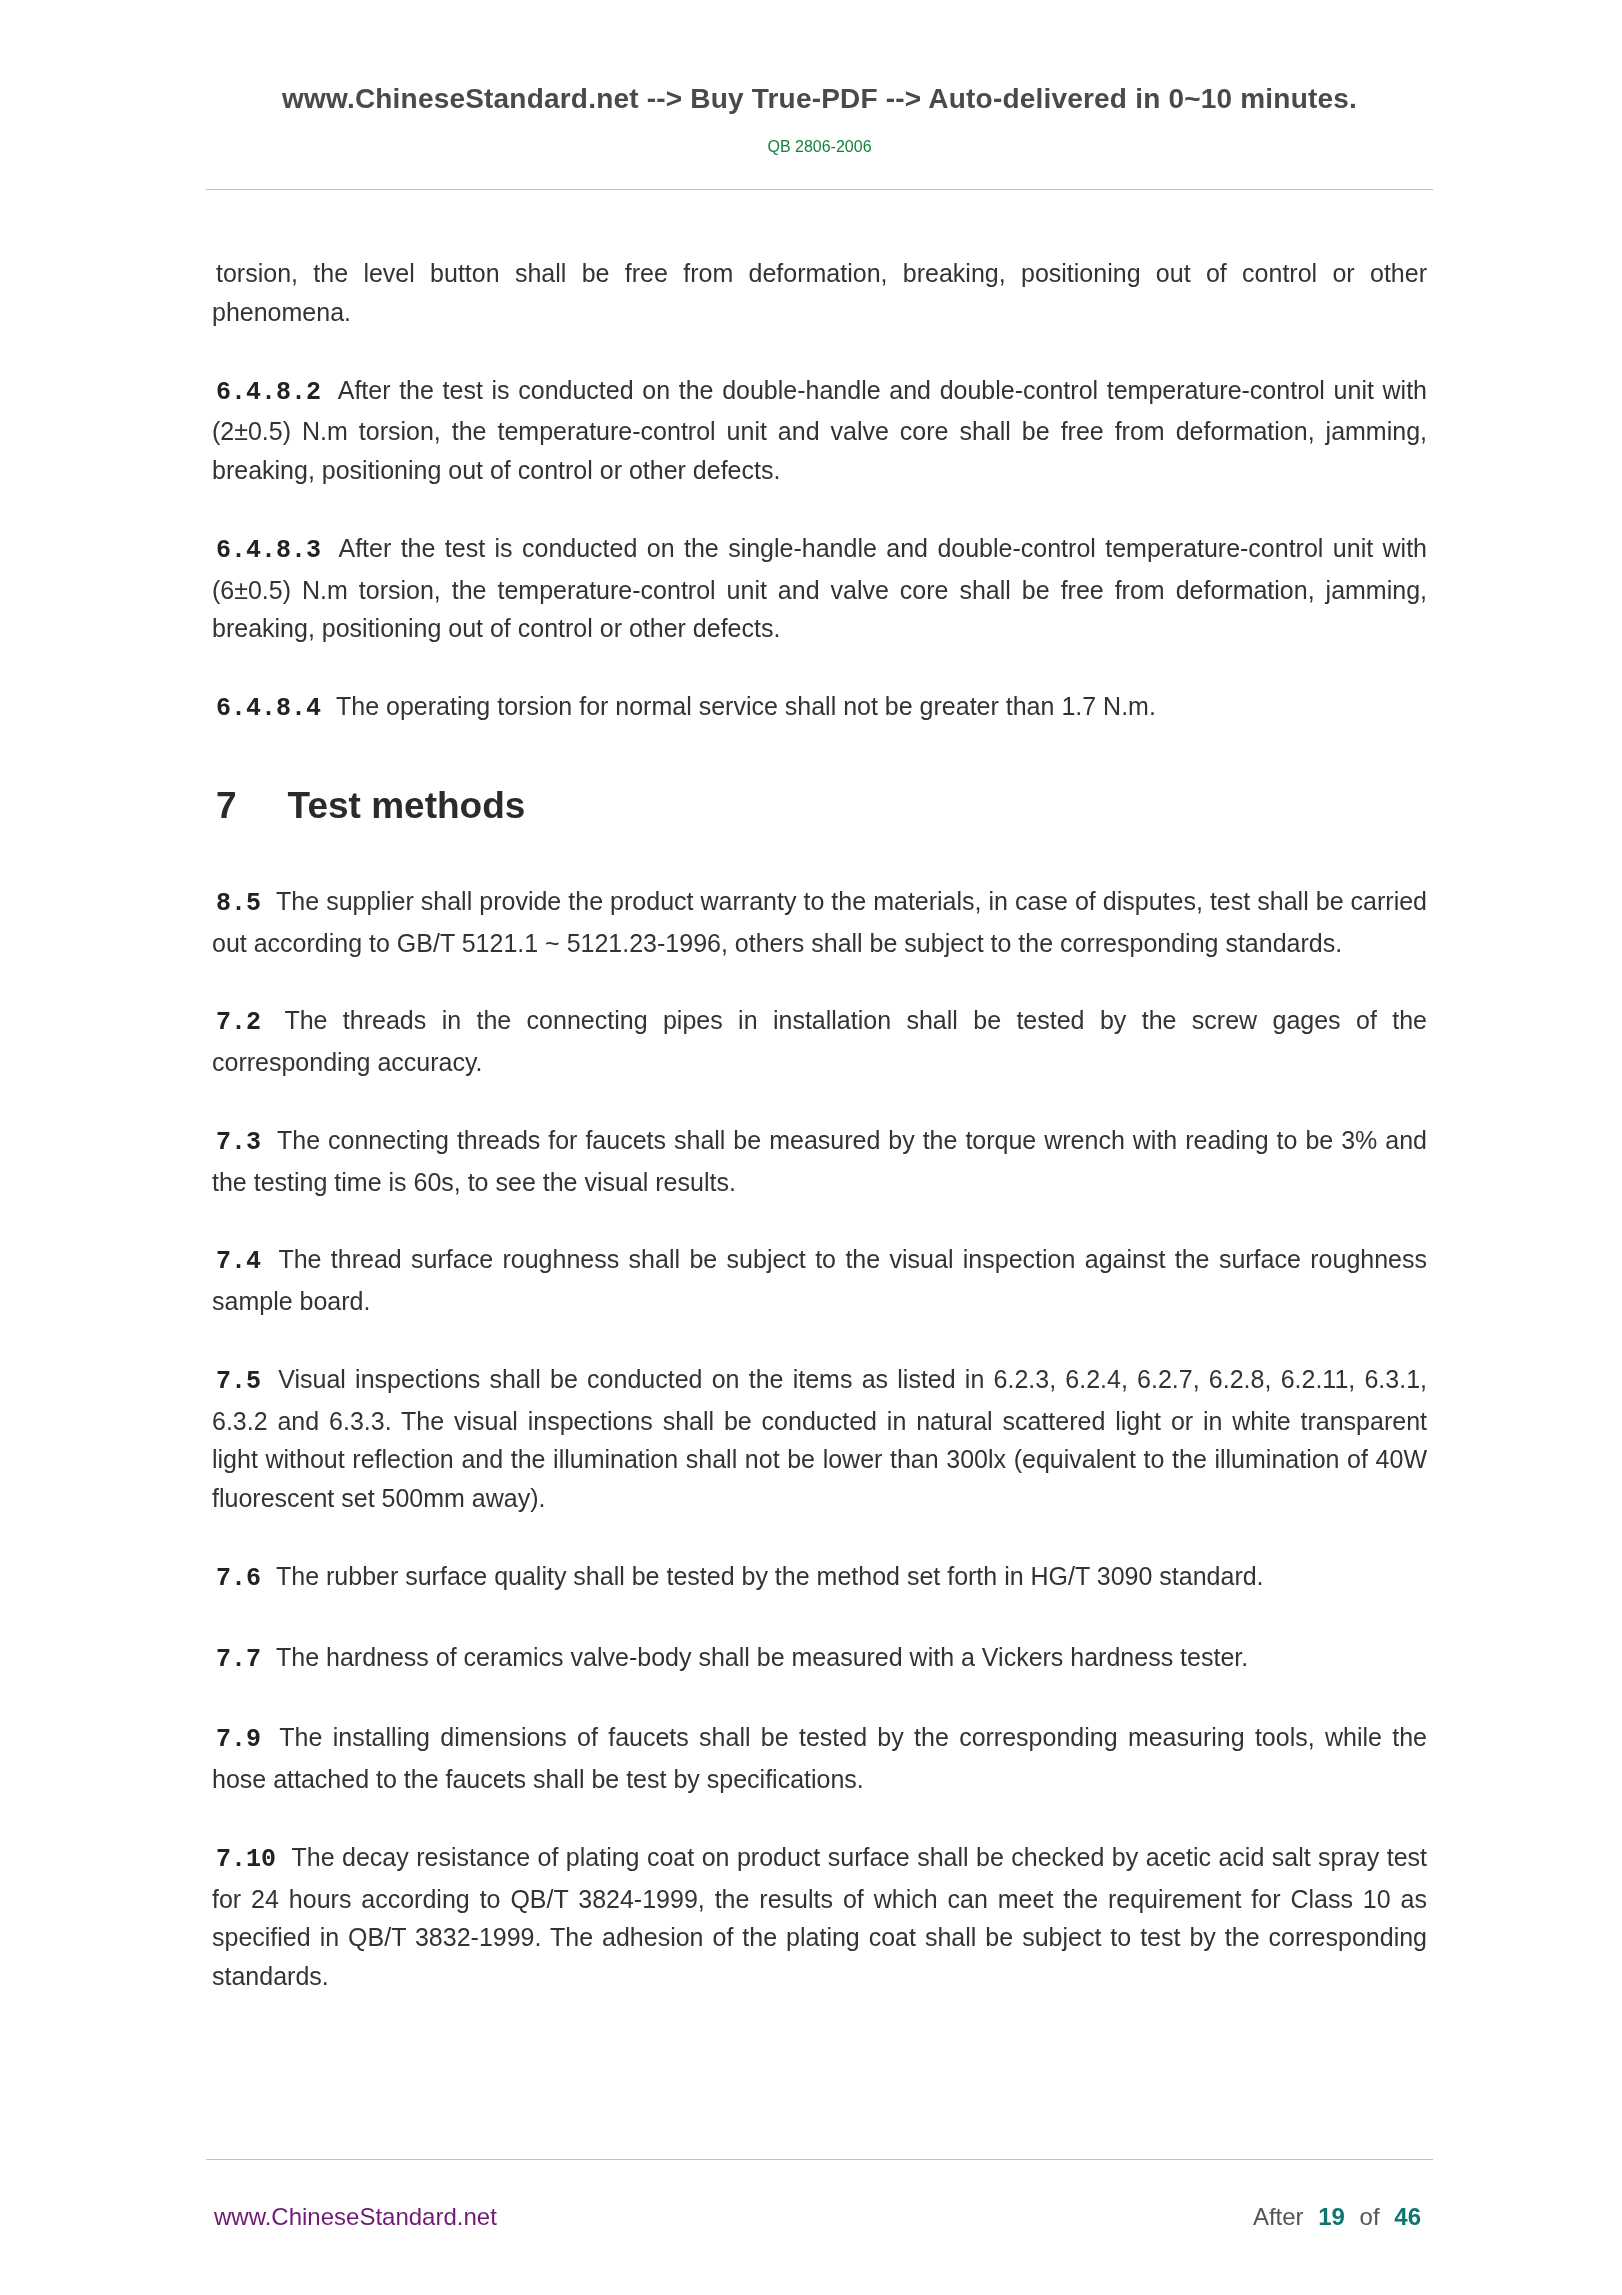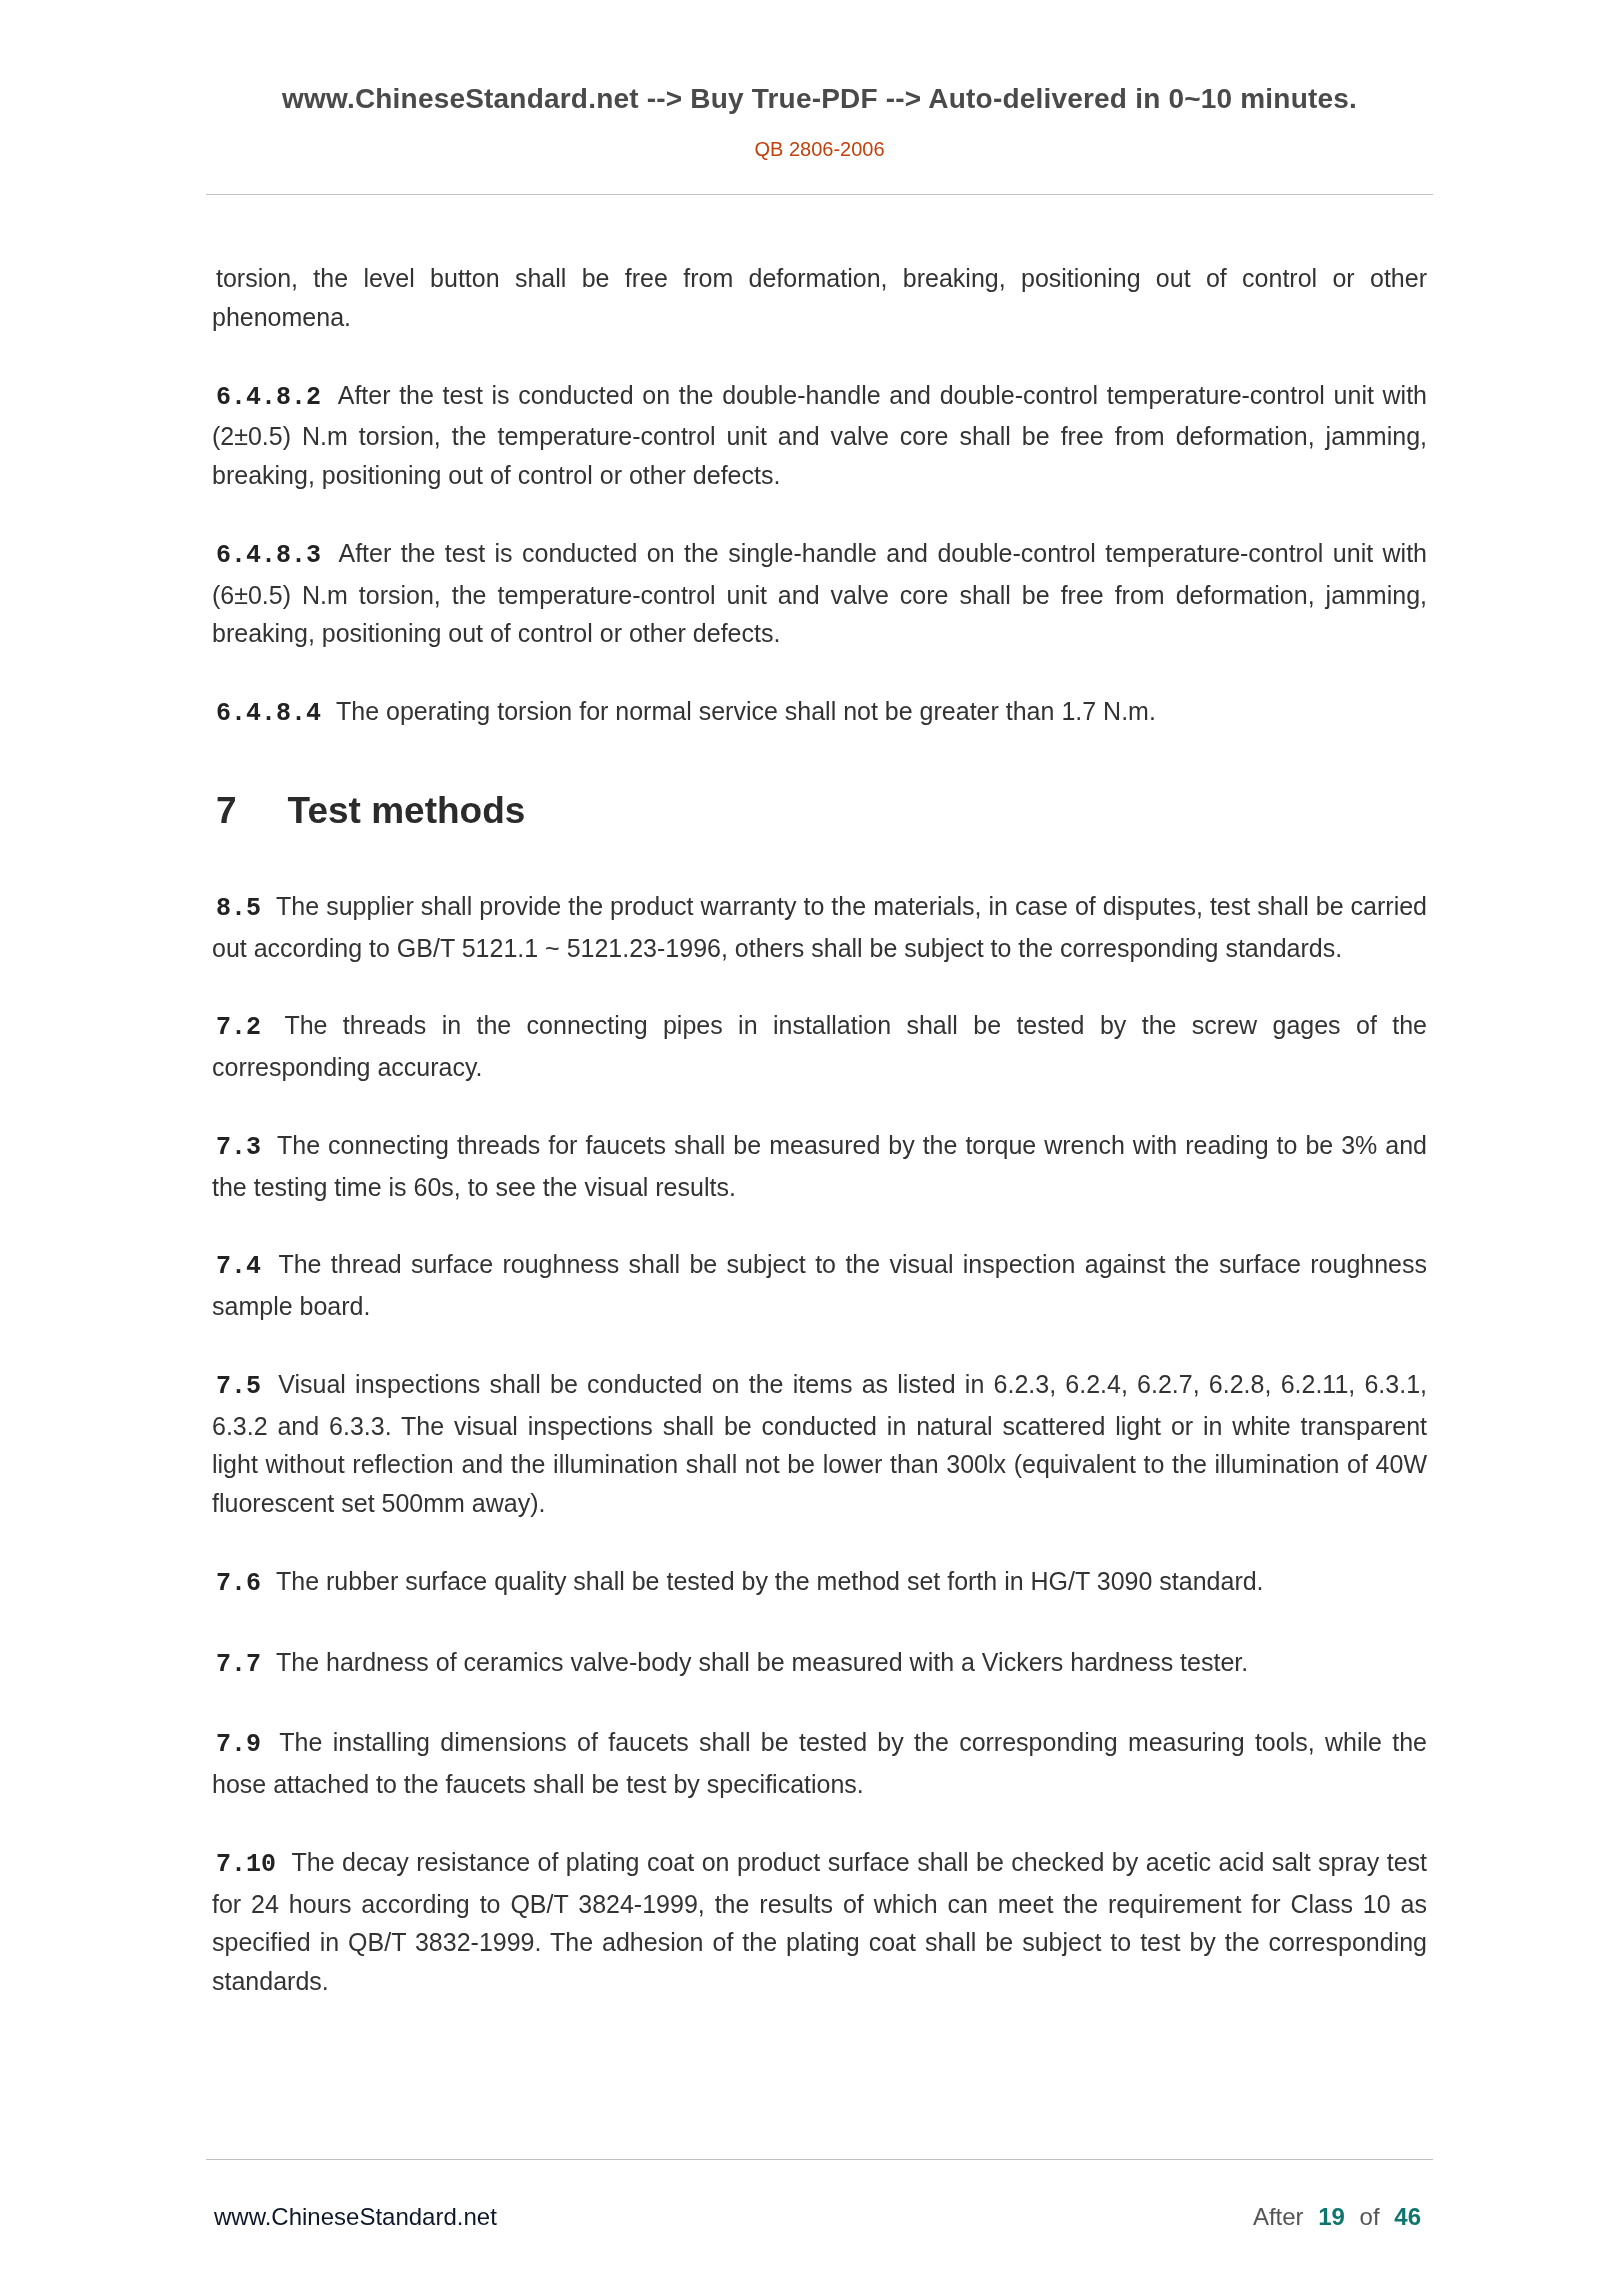--- a/index.html
+++ b/index.html
@@ -19,22 +19,22 @@
     text-align: center;
   }
   .banner {
     font-size: 28px;
     font-weight: bold;
     color: #4a4a4a;
     letter-spacing: 0.2px;
   }
   .doc-number {
     margin-top: 15px;
-    font-size: 20px;
-    color: #c2410c;
+    font-size: 16px;
+    color: #15803d;
   }
   .rule {
     border: none;
     border-top: 1.7px solid #c0c0c0;
     margin: 25px 194px 0 194px;
   }
 
   .content {
     padding: 52px 196px 0 196px;
     text-align: justify;
@@ -66,21 +66,21 @@
     border: none;
     border-top: 1.7px solid #c0c0c0;
     margin-bottom: 27px;
   }
   .footer-row {
     display: flex;
     justify-content: space-between;
     align-items: baseline;
     font-size: 24px;
   }
-  .site-link { color: #0f172a; text-decoration: none; }
+  .site-link { color: #701a75; text-decoration: none; }
   .page-indicator { color: #555555; }
   .page-indicator b { color: #0f766e; }
 </style>
 </head>
 <body>
 
 <div class="page">
 
   <div class="header">
     <div class="banner">www.ChineseStandard.net --&gt; Buy True-PDF --&gt; Auto-delivered in 0~10 minutes.</div>

